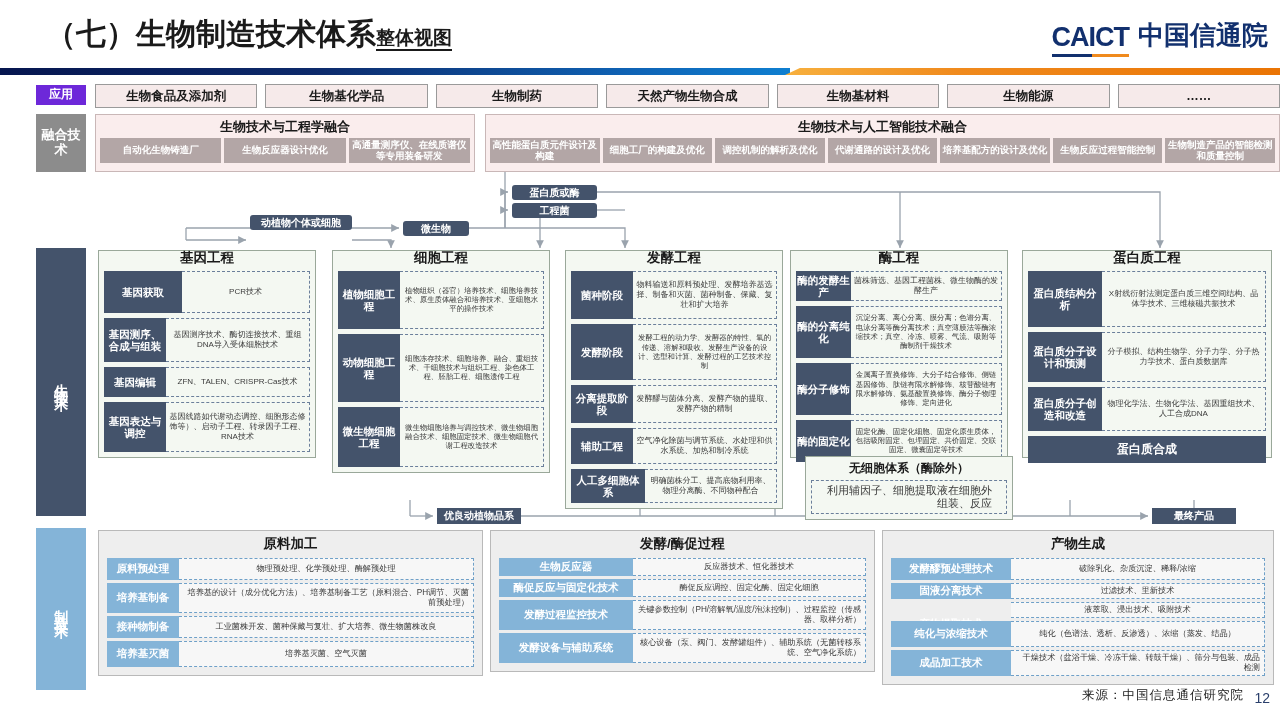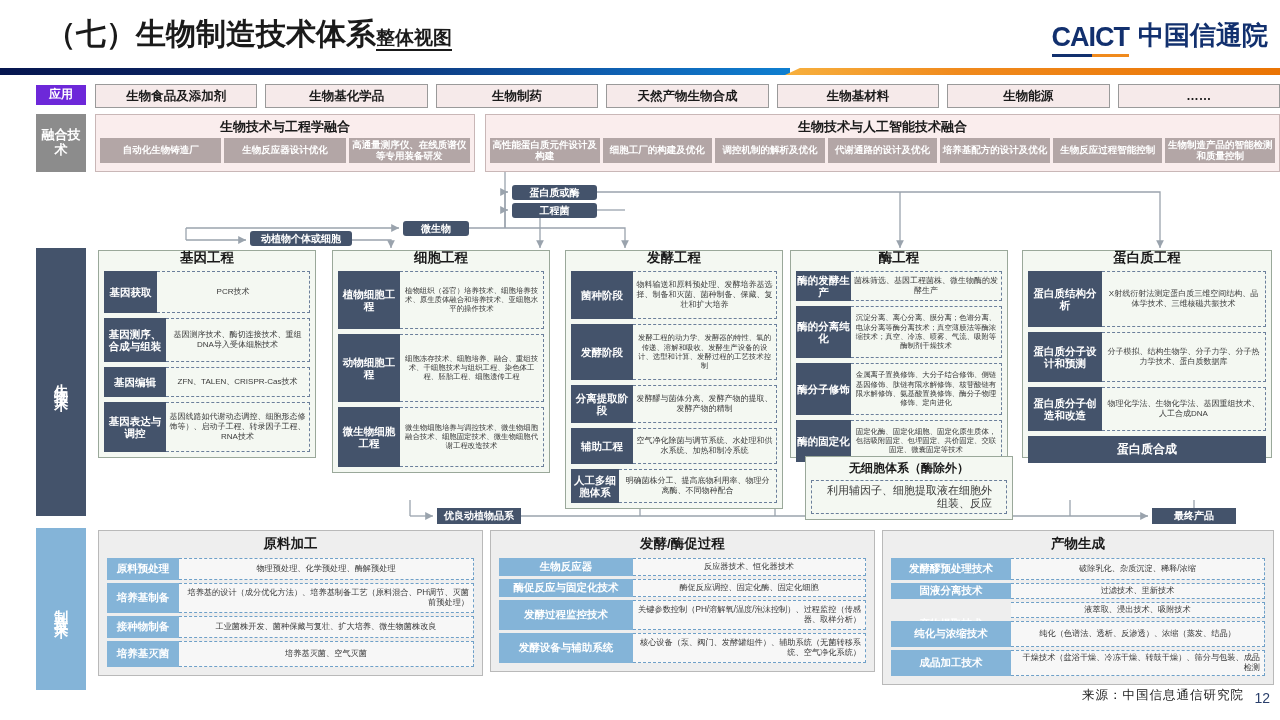--- a/index.html
+++ b/index.html
@@ -90,21 +90,21 @@
   .connectors { position: absolute; left: 0; top: 0; width: 1280px; height: 720px; pointer-events: none; }
 
   
   .node {
     position: absolute; background: #44536b; color: #ffffff; font-weight: bold;
     display: flex; align-items: center; justify-content: center; white-space: nowrap;
   }
   .node-protein { left: 512px; top: 185px; width: 85px; height: 15px; font-size: 10px; border-radius: 3px; }
   .node-engbac  { left: 512px; top: 203px; width: 85px; height: 15px; font-size: 10px; border-radius: 3px; }
   .node-micro   { left: 403px; top: 221px; width: 66px; height: 15px; font-size: 10px; border-radius: 3px; }
-  .node-animal  { left: 250px; top: 231px; width: 102px; height: 15px; font-size: 10px; border-radius: 3px; }
+  .node-animal  { left: 250px; top: 215px; width: 102px; height: 15px; font-size: 10px; border-radius: 3px; }
   .node-strain  { left: 437px; top: 508px; width: 84px; height: 16px; font-size: 10px; }
   .node-final   { left: 1152px; top: 508px; width: 84px; height: 16px; font-size: 10px; }
 
   
   .biocol {
     position: absolute; background: #f4f8f2; border: 1px solid #9aa89a;
     padding: 0 5px 5px 5px; top: 250px;
   }
   .biocol-title {
     text-align: center; font-size: 13.5px; font-weight: bold; color: #1a1a1a;
@@ -280,21 +280,21 @@
 <div class="node node-protein">蛋白质或酶</div>
 <div class="node node-engbac">工程菌</div>
 <div class="node node-micro">微生物</div>
 <div class="node node-animal">动植物个体或细胞</div>
 <div class="node node-strain">优良动植物品系</div>
 <div class="node node-final">最终产品</div>
 
 <div class="biocol col-gene" id="bcol-0">
     <div class="biocol-title">基因工程</div>
     <div class="brow" style="height: 42px;">
-      <div class="bkey" style="width: 53px;">基因获取</div>
+      <div class="bkey" style="width: 78px;">基因获取</div>
       <div class="bval">PCR技术</div>
     </div>
     <div class="brow" style="height: 44px;">
       <div class="bkey" style="width: 62px;">基因测序、合成与组装</div>
       <div class="bval">基因测序技术、酶切连接技术、重组DNA导入受体细胞技术</div>
     </div>
     <div class="brow" style="height: 30px;">
       <div class="bkey" style="width: 62px;">基因编辑</div>
       <div class="bval">ZFN、TALEN、CRISPR-Cas技术</div>
     </div>
@@ -330,21 +330,21 @@
     </div>
     <div class="brow" style="height: 38px;">
       <div class="bkey" style="width: 62px;">分离提取阶段</div>
       <div class="bval">发酵醪与菌体分离、发酵产物的提取、发酵产物的精制</div>
     </div>
     <div class="brow" style="height: 36px;">
       <div class="bkey" style="width: 62px;">辅助工程</div>
       <div class="bval">空气净化除菌与调节系统、水处理和供水系统、加热和制冷系统</div>
     </div>
     <div class="brow" style="height: 34px;">
-      <div class="bkey" style="width: 48px;">人工多细胞体系</div>
+      <div class="bkey" style="width: 74px;">人工多细胞体系</div>
       <div class="bval">明确菌株分工、提高底物利用率、物理分离酶、不同物种配合</div>
     </div>
   </div>
 <div class="biocol col-enzyme" id="bcol-3">
     <div class="biocol-title">酶工程</div>
     <div class="brow" style="height: 30px;">
       <div class="bkey" style="width: 55px;">酶的发酵生产</div>
       <div class="bval">菌株筛选、基因工程菌株、微生物酶的发酵生产</div>
     </div>
     <div class="brow" style="height: 52px;">

